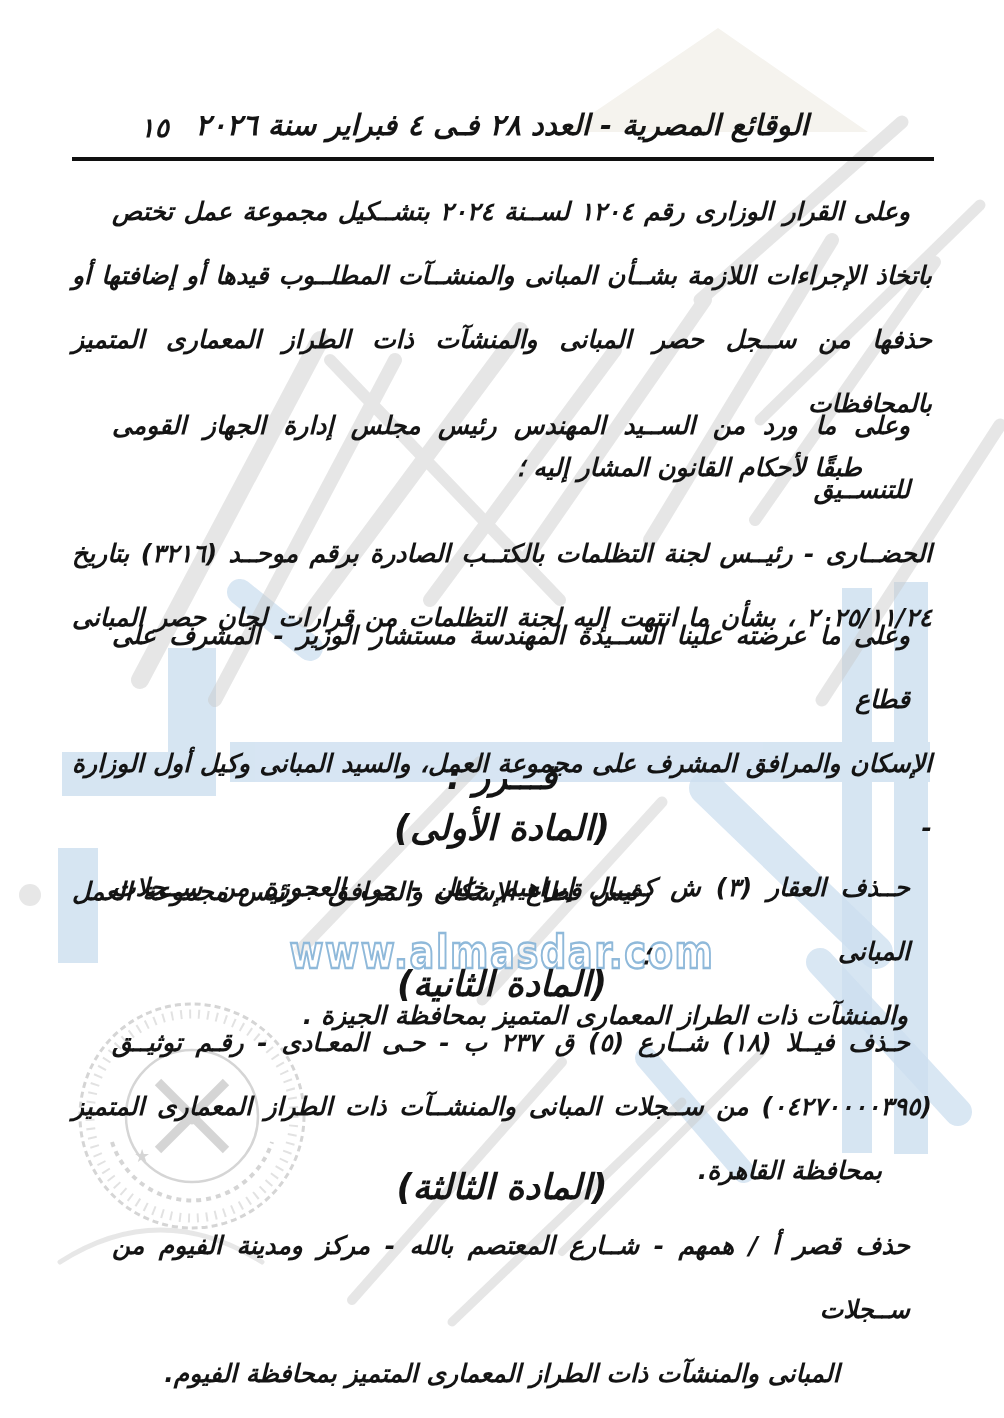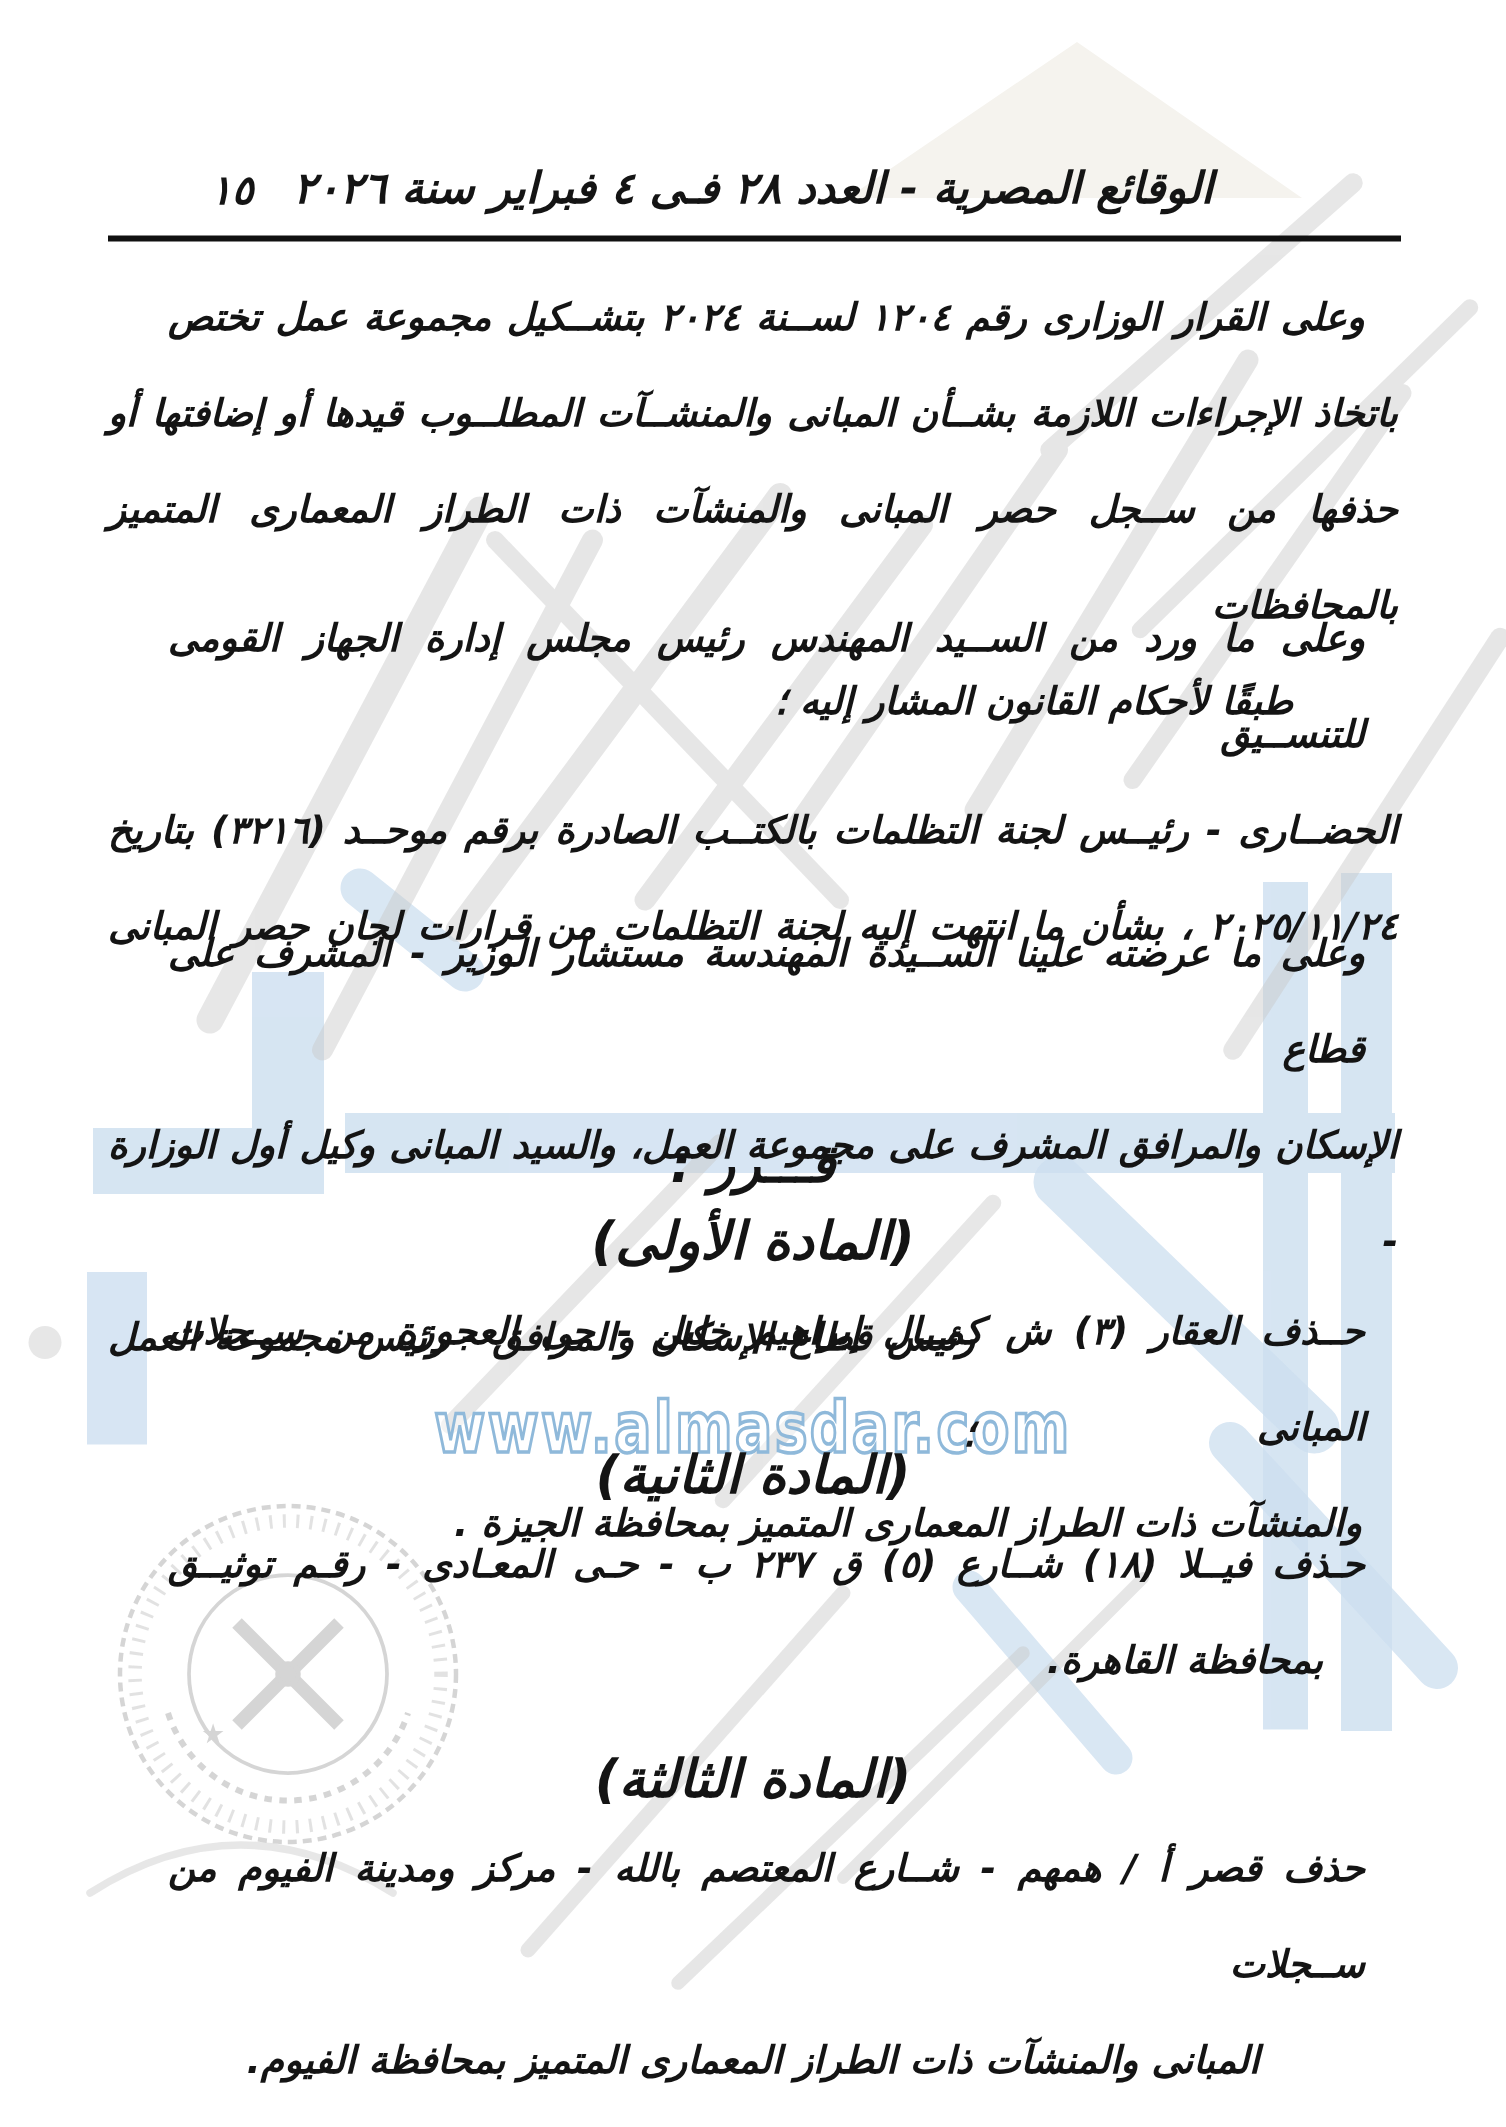--- a/index.html
+++ b/index.html
@@ -119,20 +119,21 @@
 
     <div class="blk" style="top:856px">
       <div class="ln first">حــذف العقار (٣) ش كمــال إبراهيم خليل - حى العجوزة من ســجلات المبانى</div>
       <div class="ln end pr24">والمنشآت ذات الطراز المعمارى المتميز بمحافظة الجيزة .</div>
     </div>
 
     <div class="heading" style="top:960px">(المادة الثانية)</div>
 
     <div class="blk" style="top:1011px">
       <div class="ln first">حـذف فيــلا (١٨) شــارع (٥) ق ٢٣٧ ب - حـى المعـادى - رقـم توثيــق</div>
+      <div class="ln">(٠٤٢٧٠٠٠٠٣٩٥) من ســجلات المبانى والمنشــآت ذات الطراز المعمارى المتميز</div>
       <div class="ln end pr50">بمحافظة القاهرة.</div>
     </div>
 
     <div class="heading" style="top:1163px">(المادة الثالثة)</div>
 
     <div class="blk" style="top:1214px">
       <div class="ln first">حذف قصر أ / همهم - شــارع المعتصم بالله - مركز ومدينة الفيوم من ســجلات</div>
       <div class="ln cend">المبانى والمنشآت ذات الطراز المعمارى المتميز بمحافظة الفيوم.</div>
     </div>
 

